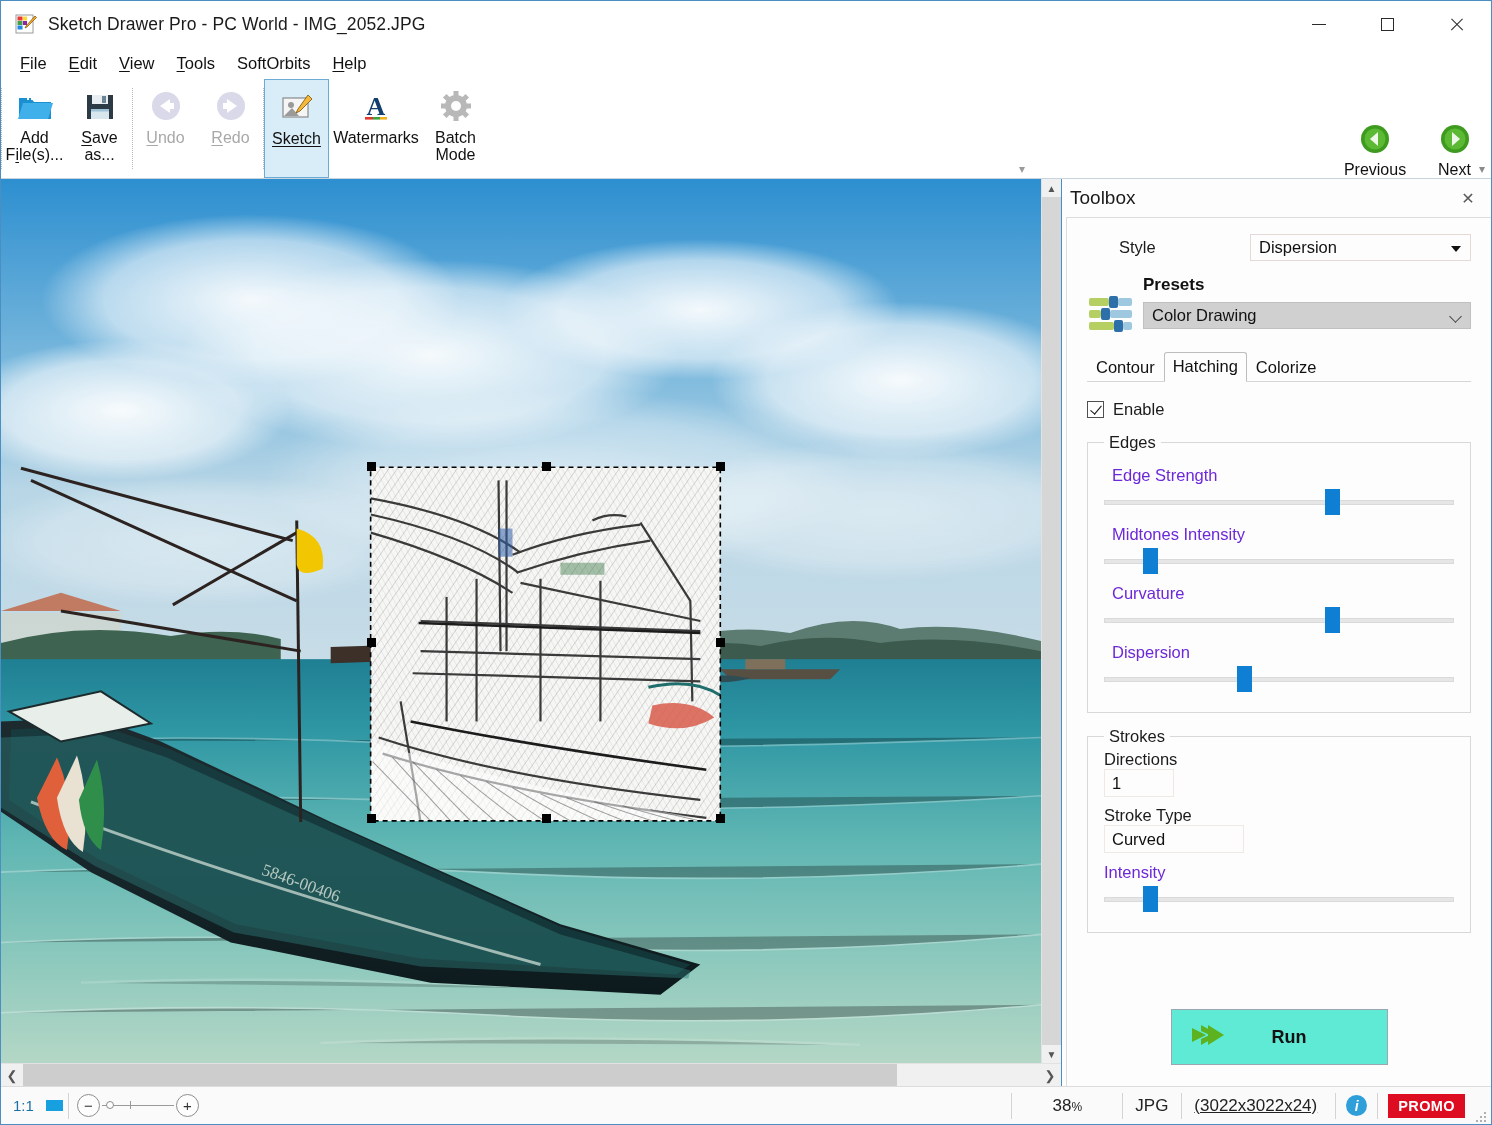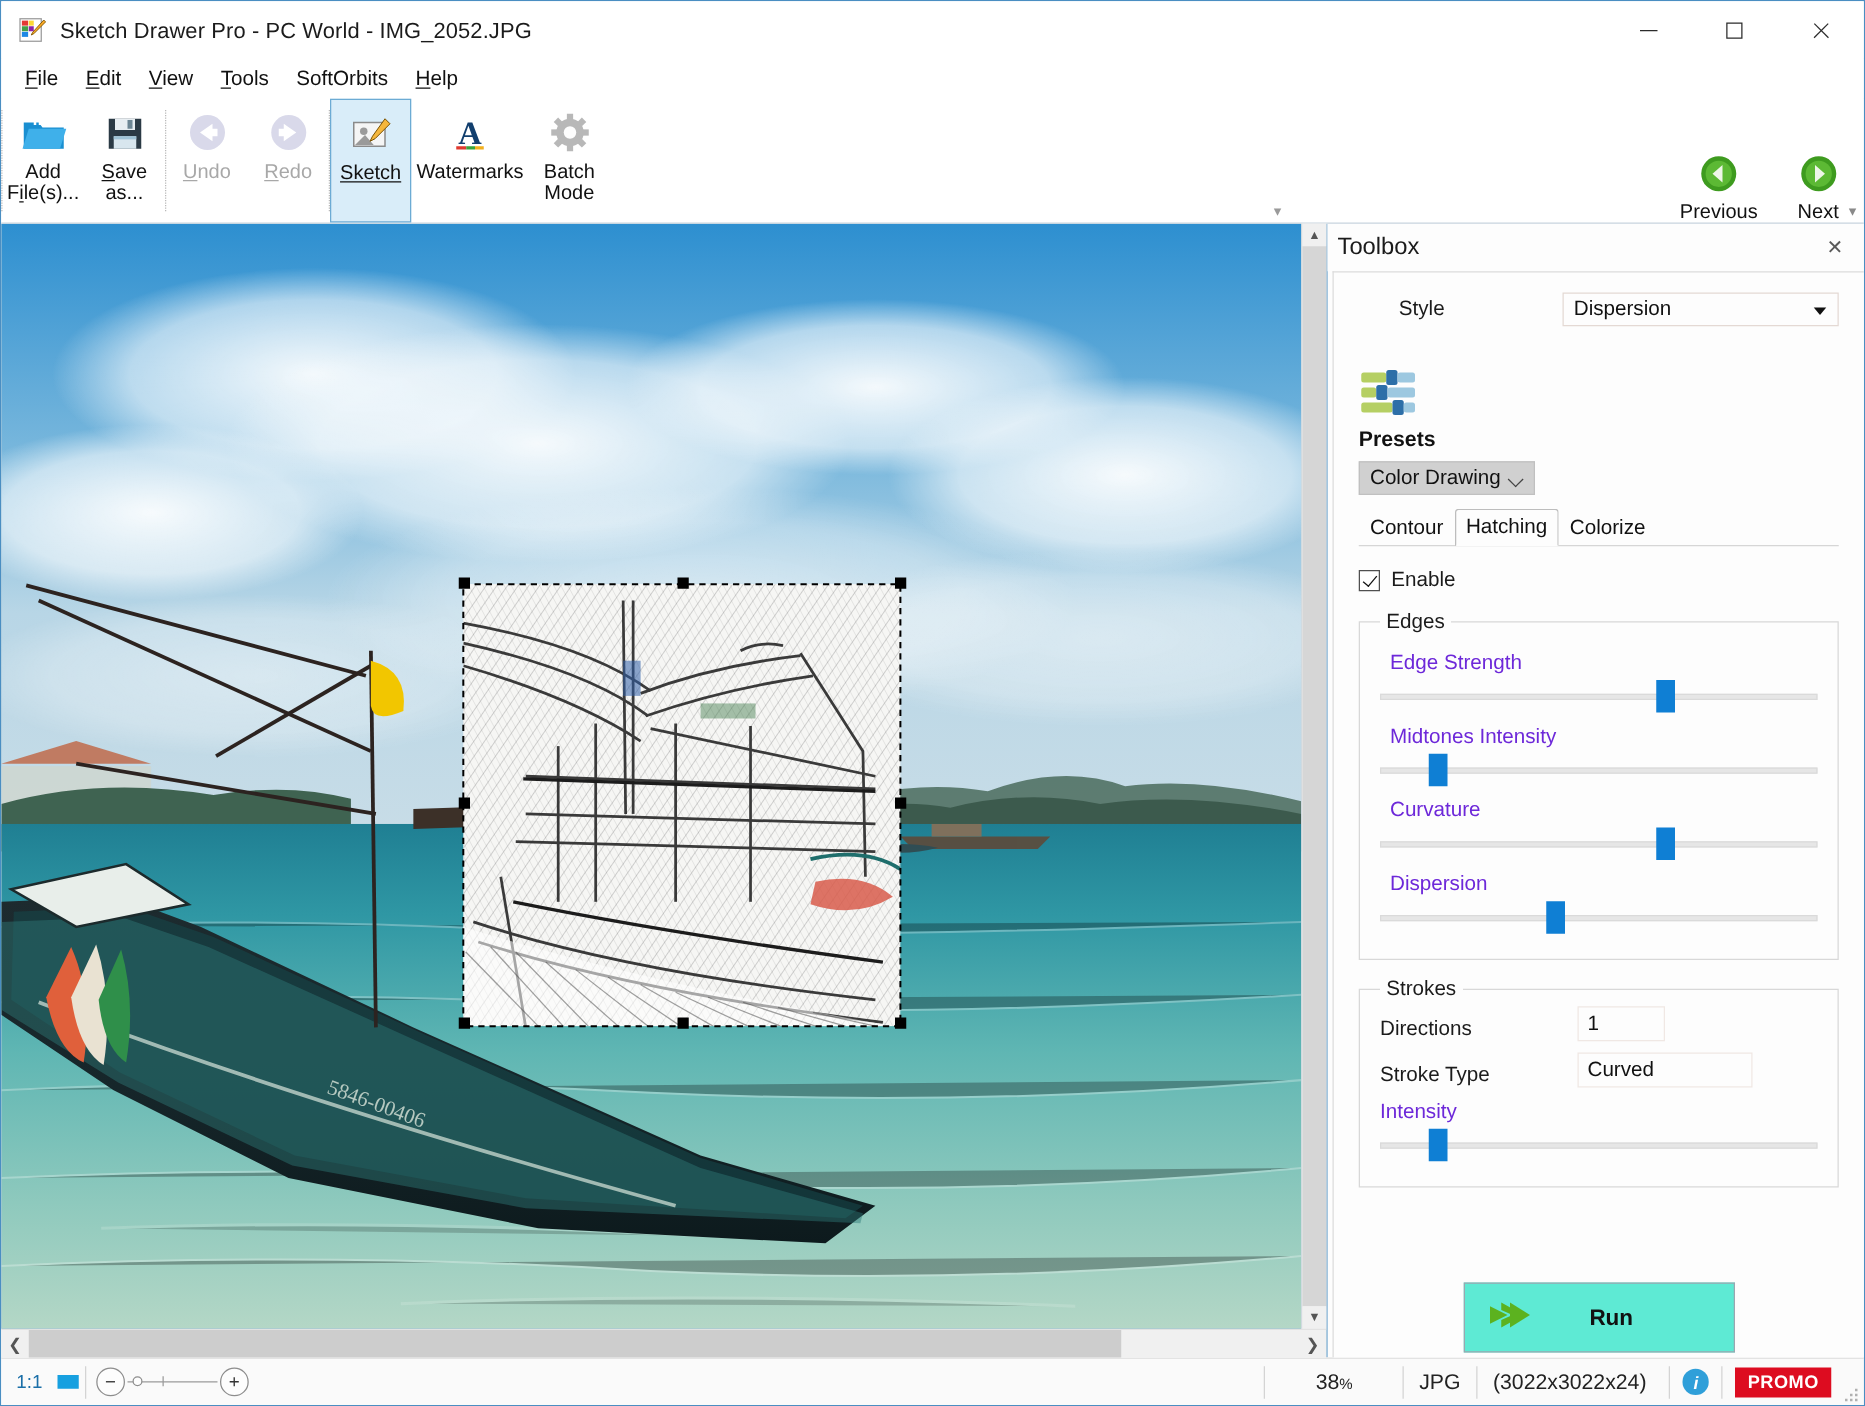--- a/index.html
+++ b/index.html
@@ -188,21 +188,21 @@
   }
   .combo-grey {
     background: #d0d0d0; border: 1px solid #c0c0c0;
   }
   .combo-grey .chev {
     position: absolute; right: 10px; top: 50%; margin-top: -4px;
     width: 9px; height: 9px; border-right: 1.6px solid #444;
     border-bottom: 1.6px solid #444; transform: rotate(45deg);
   }
 
-  .presets-row { display: flex; align-items: flex-start; margin-bottom: 10px; flex-direction: column; }
+  .presets-row { display: flex; align-items: flex-start; margin-bottom: 10px; }
   .presets-icon { width: 56px; flex: 0 0 56px; padding-top: 18px; }
   .presets-col { flex: 1 1 auto; }
   .presets-label { font-size: 17px; font-weight: bold; color: #111; margin-bottom: 7px; }
 
   .tabs { display: flex; align-items: flex-end; border-bottom: 1px solid #d6d6d6; margin-bottom: 18px; }
   .tab {
     font-size: 16.5px; color: #111; padding: 4px 8px 5px 8px;
     border: 1px solid transparent; border-bottom: none; position: relative; top: 1px;
   }
   .tab.sel {
@@ -232,21 +232,21 @@
   }
   .sl-track {
     position: absolute; left: 0; right: 0; top: 11px; height: 5px;
     background: #e6e6e6; border: 1px solid #dadada;
   }
   .sl-thumb {
     position: absolute; top: 0; width: 15px; height: 26px;
     background: #0f7fd4; transform: translateX(-7px);
   }
 
-  .srow { display: flex; align-items: flex-end; margin-bottom: 9px; }
+  .srow { display: flex; align-items: flex-start; margin-bottom: 9px; flex-direction: column; }
   .srow .lbl { width: 158px; }
   .combo-sm {
     position: relative; background: #fdfdfd; border: 1px solid #f0e8e4;
     height: 28px; display: flex; align-items: center; padding: 0 26px 0 7px;
     font-size: 16.5px; color: #111;
   }
   .combo-sm.w-dir { width: 70px; }
   .combo-sm.w-type { width: 140px; }
 
   .run-wrap { padding: 0 20px; margin-top: 76px; display: flex; justify-content: center; }
@@ -283,21 +283,21 @@
     width: 72px; height: 1px; background: #9a9a9a; margin: 0 2px; position: relative;
   }
   .zdot {
     position: absolute; left: 4px; top: -4px; width: 8px; height: 8px;
     border-radius: 50%; background: #fdfdfd; border: 1px solid #8d8d8d;
   }
   .ztick { position: absolute; left: 28px; top: -4px; width: 1px; height: 8px; background: #9a9a9a; }
   .zoompct { width: 110px; text-align: center; font-size: 17px; }
   .zoompct .pc { font-size: 12px; }
   .fmt { width: 58px; text-align: left; padding-left: 12px; font-size: 17px; }
-  .dims { padding-left: 12px; font-size: 17px; }
+  .dims { padding-left: 12px; font-size: 17px; text-decoration: underline; }
   .infoi {
     width: 21px; height: 21px; border-radius: 50%; background: #2f9fd9;
     color: #fff; font-size: 14px; font-weight: bold; font-style: italic;
     display: flex; align-items: center; justify-content: center;
   }
   .promo {
     background: #dd0c20; color: #fff; font-size: 14.5px; font-weight: bold;
     padding: 4px 10px; letter-spacing: .4px;
   }
   .grip {

